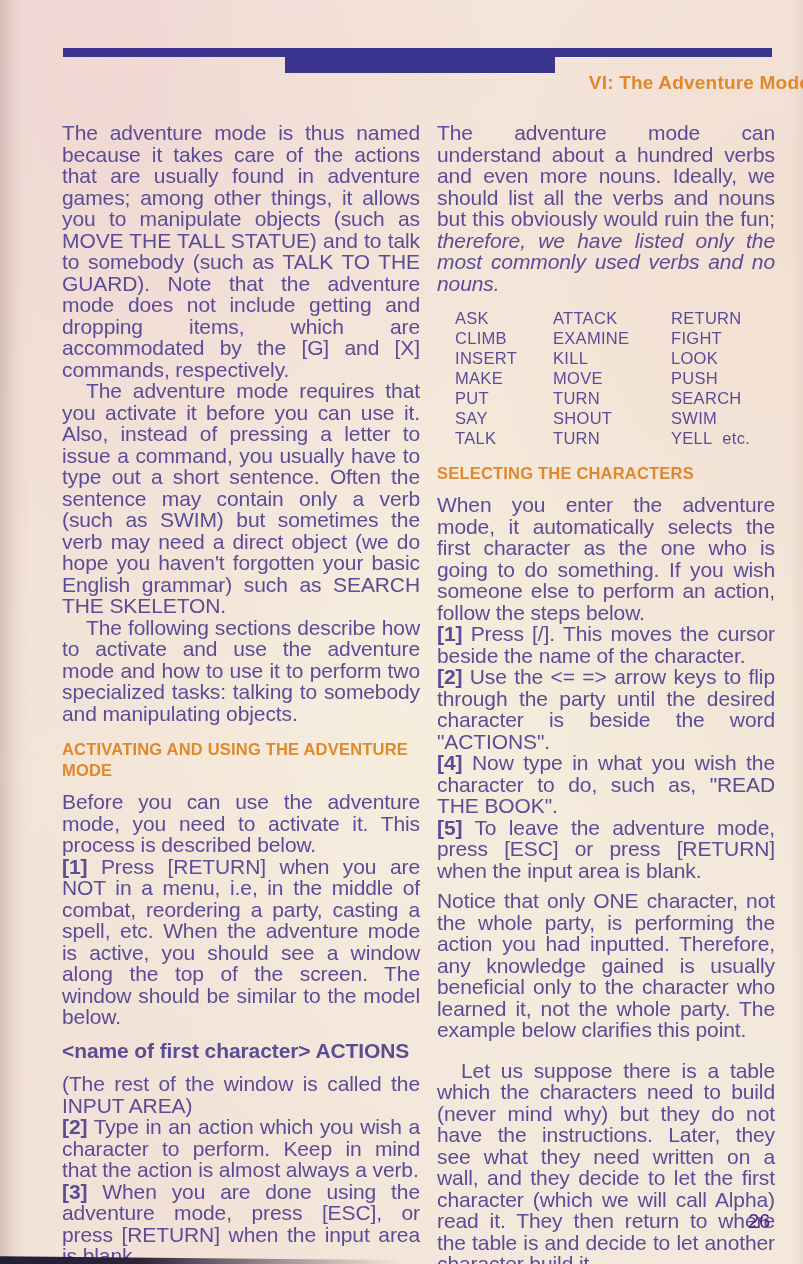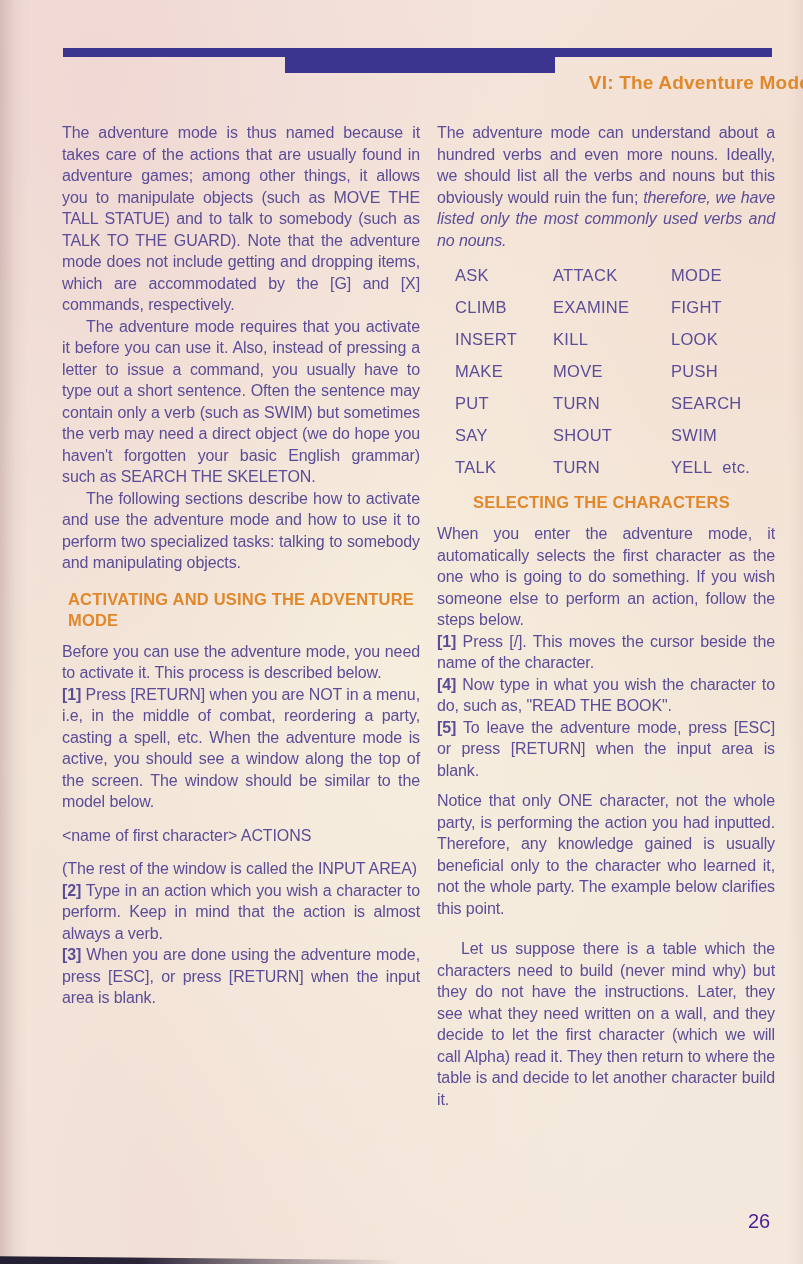--- a/index.html
+++ b/index.html
@@ -36,46 +36,47 @@
     letter-spacing: 0.2px;
   }
   .columns {
     position: absolute; left: 62px; top: 122px; width: 713px;
     display: flex; gap: 17px;
   }
   .col-left  { width: 358px; }
   .col-right { width: 338px; }
   .col p {
     margin: 0;
-    font-size: 16px; line-height: 21.5px;
+    font-size: 21px; line-height: 21.5px;
     text-align: justify;
     letter-spacing: -0.1px;
   }
   .col p.indent { text-indent: 24px; }
   .col p.gap-top { margin-top: 9px; }
   .section-heading {
     font-size: 16.5px; font-weight: bold;
     line-height: 21px;
     letter-spacing: 0.2px;
     margin: 15px 0 10px 0;
   }
   .step { margin-top: 9px; }
   .step .step-num { font-weight: bold; }
   .model-line {
     margin-top: 12px !important;
     text-align: left !important;
+    font-weight: bold;
   }
   .note-line { margin-top: 12px !important; }
   .verb-table {
     display: grid;
     grid-template-columns: 98px 118px 1fr;
     margin: 14px 0 4px 18px;
     font-size: 16.5px; line-height: 20px;
     letter-spacing: 0.3px;
-    row-gap: 12px;
+    row-gap: 0px;
   }
   .verb-cell { padding: 0; }
   .example-para { margin-top: 19px !important; }
   .page-number {
     position: absolute; left: 748px; top: 1210px;
     font-size: 20px;
   }
   .bottom-shadow {
     position: absolute; left: 0; bottom: 0; width: 400px; height: 9px;
     background: linear-gradient(to right, #241f33 0%, #2b2438 35%, rgba(60,50,70,0.45) 70%, rgba(60,50,70,0));
@@ -93,67 +94,68 @@
 
 <div class="page-title" style="color: rgb(224, 136, 43);">VI: The Adventure Mode</div>
 
 <div class="columns">
 
   <div class="col col-left">
     <p>The adventure mode is thus named because it takes care of the actions that are usually found in adventure games; among other things, it allows you to manipulate objects (such as MOVE THE TALL STATUE) and to talk to somebody (such as TALK TO THE GUARD). Note that the adventure mode does not include getting and dropping items, which are accommodated by the [G] and [X] commands, respectively.</p>
     <p class="indent">The adventure mode requires that you activate it before you can use it. Also, instead of pressing a letter to issue a command, you usually have to type out a short sentence. Often the sentence may contain only a verb (such as SWIM) but sometimes the verb may need a direct object (we do hope you haven't forgotten your basic English grammar) such as SEARCH THE SKELETON.</p>
     <p class="indent">The following sections describe how to activate and use the adventure mode and how to use it to perform two specialized tasks: talking to somebody and manipulating objects.</p>
 
-    <div class="section-heading" style="color: rgb(224, 136, 43); margin-left: 6px;">ACTIVATING AND USING THE ADVENTURE MODE</div>
+    <div class="section-heading" style="color: rgb(224, 136, 43);">ACTIVATING AND USING THE ADVENTURE MODE</div>
 
     <p>Before you can use the adventure mode, you need to activate it. This process is described below.</p>
 
     <p class="step"><span class="step-num">[1]</span><span> Press [RETURN] when you are NOT in a menu, i.e, in the middle of combat, reordering a party, casting a spell, etc. When the adventure mode is active, you should see a window along the top of the screen. The window should be similar to the model below.</span></p>
 
     <p class="model-line">&lt;name of first character&gt; ACTIONS</p>
 
     <p class="note-line">(The rest of the window is called the INPUT AREA)</p>
 
     <p class="step"><span class="step-num">[2]</span><span> Type in an action which you wish a character to perform. Keep in mind that the action is almost always a verb.</span></p>
 
     <p class="step"><span class="step-num">[3]</span><span> When you are done using the adventure mode, press [ESC], or press [RETURN] when the input area is blank.</span></p>
   </div>
 
   <div class="col col-right">
     <p><span>The adventure mode can understand about a hundred verbs and even more nouns. Ideally, we should list all the verbs and nouns but this obviously would ruin the fun; </span><i>therefore, we have listed only the most commonly used verbs and no nouns.</i></p>
 
     <div class="verb-table">
         <div class="verb-cell">ASK</div>
         <div class="verb-cell">ATTACK</div>
-        <div class="verb-cell">MODE</div>
+        <div class="verb-cell">RETURN</div>
         <div class="verb-cell">CLIMB</div>
         <div class="verb-cell">EXAMINE</div>
         <div class="verb-cell">FIGHT</div>
         <div class="verb-cell">INSERT</div>
         <div class="verb-cell">KILL</div>
         <div class="verb-cell">LOOK</div>
         <div class="verb-cell">MAKE</div>
         <div class="verb-cell">MOVE</div>
         <div class="verb-cell">PUSH</div>
         <div class="verb-cell">PUT</div>
         <div class="verb-cell">TURN</div>
         <div class="verb-cell">SEARCH</div>
         <div class="verb-cell">SAY</div>
         <div class="verb-cell">SHOUT</div>
         <div class="verb-cell">SWIM</div>
         <div class="verb-cell">TALK</div>
         <div class="verb-cell">TURN</div>
         <div class="verb-cell">YELL&nbsp;&nbsp;etc.</div>
       </div>
 
-    <div class="section-heading" style="color: rgb(224, 136, 43); margin-left: 36px;">SELECTING THE CHARACTERS</div>
+    <div class="section-heading" style="color: rgb(224, 136, 43);">SELECTING THE CHARACTERS</div>
 
     <p>When you enter the adventure mode, it automatically selects the first character as the one who is going to do something. If you wish someone else to perform an action, follow the steps below.</p>
 
     <p class="step"><span class="step-num">[1]</span><span> Press [/]. This moves the cursor beside the name of the character.</span></p>
+    <p class="step"><span class="step-num">[2]</span><span> Use the &lt;= =&gt; arrow keys to flip through the party until the desired character is beside the word "ACTIONS".</span></p>
     <p class="step"><span class="step-num">[4]</span><span> Now type in what you wish the character to do, such as, "READ THE BOOK".</span></p>
     <p class="step"><span class="step-num">[5]</span><span> To leave the adventure mode, press [ESC] or press [RETURN] when the input area is blank.</span></p>
 
     <p class="gap-top">Notice that only ONE character, not the whole party, is performing the action you had inputted. Therefore, any knowledge gained is usually beneficial only to the character who learned it, not the whole party. The example below clarifies this point.</p>
 
     <p class="indent example-para">Let us suppose there is a table which the characters need to build (never mind why) but they do not have the instructions. Later, they see what they need written on a wall, and they decide to let the first character (which we will call Alpha) read it. They then return to where the table is and decide to let another character build it.</p>
   </div>
 
 </div>
 

